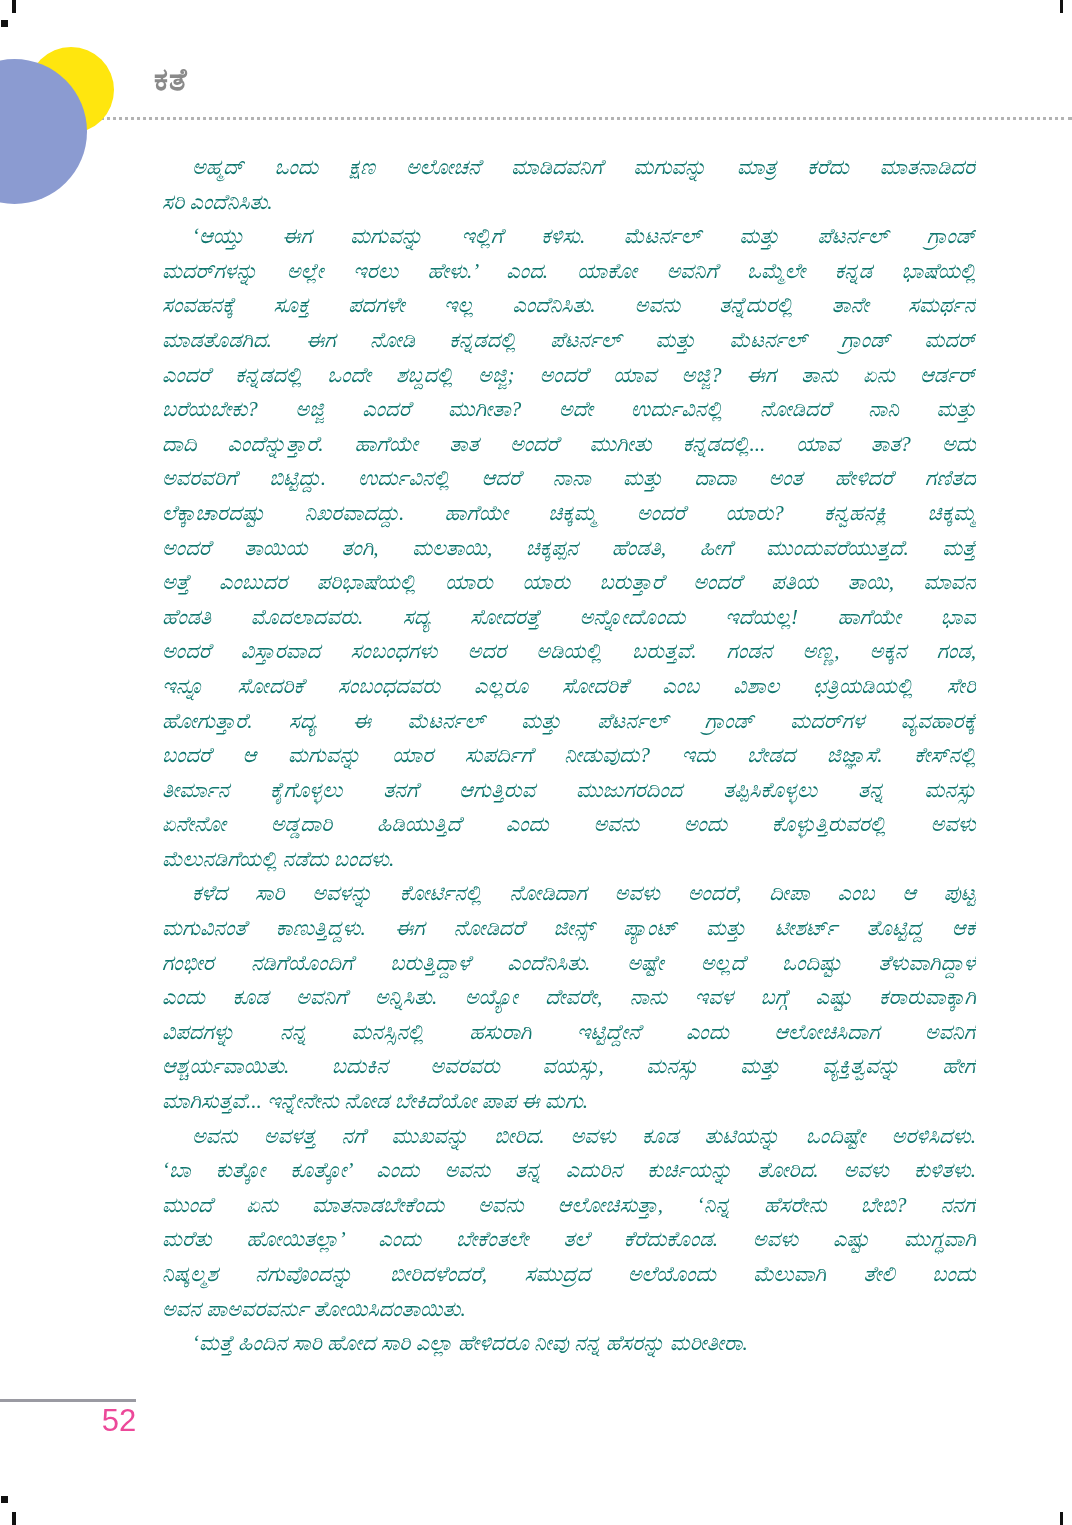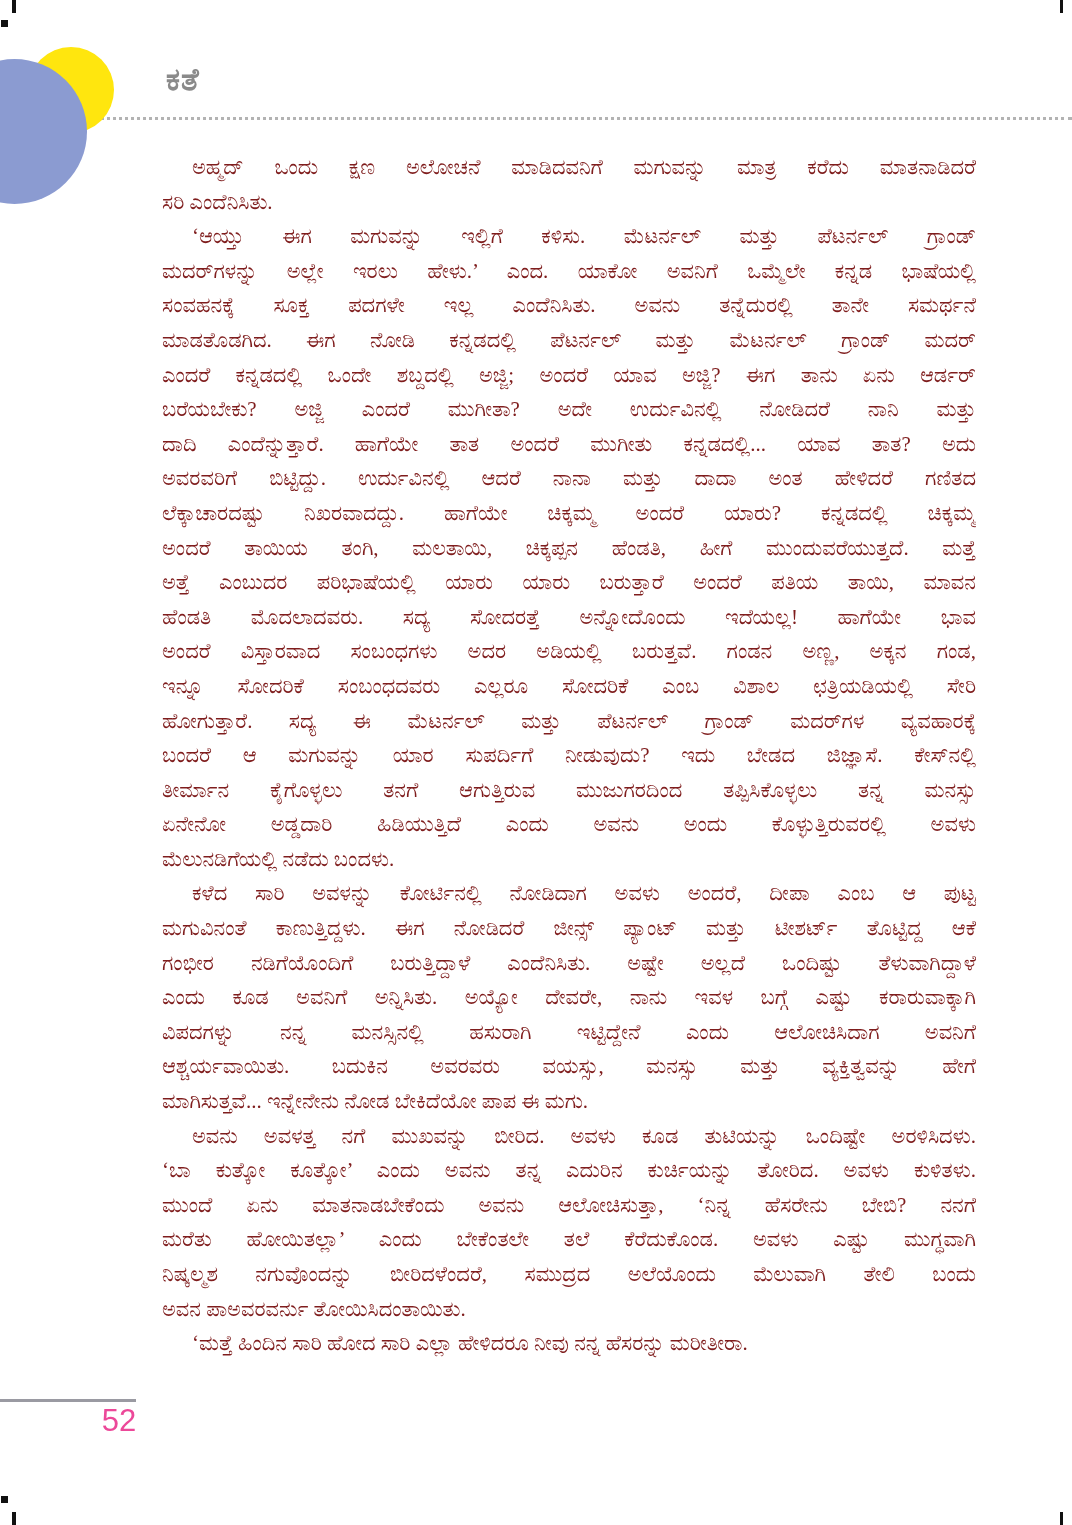--- a/index.html
+++ b/index.html
@@ -68,34 +68,34 @@
   <div class="mark tick-tl"></div>
   <div class="mark tick-tr"></div>
   <div class="mark sq-l"></div>
   <div class="mark sq-bl"></div>
   <div class="mark tick-bl"></div>
   <div class="mark tick-br"></div>
 
   <div class="dotted-rule"></div>
   <div class="circle yellow" style="background: rgb(255, 230, 14);"></div>
   <div class="circle blue" style="background: rgb(139, 155, 209);"></div>
-  <div class="header-title" style="color: rgb(138, 138, 138); margin-left: 12px;">ಕತೆ</div>
+  <div class="header-title" style="color: rgb(138, 138, 138);">ಕತೆ</div>
 
-  <div class="body-text" style="color: #7f1d1d;">
+  <div class="body-text" style="color: #0f766e; font-style: italic;">
       <div class="line indent">ಅಹ್ಮದ್ ಒಂದು ಕ್ಷಣ ಅಲೋಚನೆ ಮಾಡಿದವನಿಗೆ ಮಗುವನ್ನು ಮಾತ್ರ ಕರೆದು ಮಾತನಾಡಿದರೆ</div>
       <div class="line end">ಸರಿ ಎಂದೆನಿಸಿತು.</div>
       <div class="line indent">‘ಆಯ್ತು ಈಗ ಮಗುವನ್ನು ಇಲ್ಲಿಗೆ ಕಳಿಸು. ಮೆಟರ್ನಲ್ ಮತ್ತು ಪೆಟರ್ನಲ್ ಗ್ರಾಂಡ್</div>
       <div class="line">ಮದರ್‌ಗಳನ್ನು ಅಲ್ಲೇ ಇರಲು ಹೇಳು.’ ಎಂದ. ಯಾಕೋ ಅವನಿಗೆ ಒಮ್ಮೆಲೇ ಕನ್ನಡ ಭಾಷೆಯಲ್ಲಿ</div>
       <div class="line">ಸಂವಹನಕ್ಕೆ ಸೂಕ್ತ ಪದಗಳೇ ಇಲ್ಲ ಎಂದೆನಿಸಿತು. ಅವನು ತನ್ನೆದುರಲ್ಲಿ ತಾನೇ ಸಮರ್ಥನೆ</div>
       <div class="line">ಮಾಡತೊಡಗಿದ. ಈಗ ನೋಡಿ ಕನ್ನಡದಲ್ಲಿ ಪೆಟರ್ನಲ್ ಮತ್ತು ಮೆಟರ್ನಲ್ ಗ್ರಾಂಡ್ ಮದರ್</div>
       <div class="line">ಎಂದರೆ ಕನ್ನಡದಲ್ಲಿ ಒಂದೇ ಶಬ್ದದಲ್ಲಿ ಅಜ್ಜಿ; ಅಂದರೆ ಯಾವ ಅಜ್ಜಿ? ಈಗ ತಾನು ಏನು ಆರ್ಡರ್</div>
       <div class="line">ಬರೆಯಬೇಕು? ಅಜ್ಜಿ ಎಂದರೆ ಮುಗೀತಾ? ಅದೇ ಉರ್ದುವಿನಲ್ಲಿ ನೋಡಿದರೆ ನಾನಿ ಮತ್ತು</div>
       <div class="line">ದಾದಿ ಎಂದೆನ್ನುತ್ತಾರೆ. ಹಾಗೆಯೇ ತಾತ ಅಂದರೆ ಮುಗೀತು ಕನ್ನಡದಲ್ಲಿ... ಯಾವ ತಾತ? ಅದು</div>
       <div class="line">ಅವರವರಿಗೆ ಬಿಟ್ಟಿದ್ದು. ಉರ್ದುವಿನಲ್ಲಿ ಆದರೆ ನಾನಾ ಮತ್ತು ದಾದಾ ಅಂತ ಹೇಳಿದರೆ ಗಣಿತದ</div>
-      <div class="line">ಲೆಕ್ಕಾಚಾರದಷ್ಟು ನಿಖರವಾದದ್ದು. ಹಾಗೆಯೇ ಚಿಕ್ಕಮ್ಮ ಅಂದರೆ ಯಾರು? ಕನ್ನಡದಲ್ಲಿ ಚಿಕ್ಕಮ್ಮ</div>
+      <div class="line">ಲೆಕ್ಕಾಚಾರದಷ್ಟು ನಿಖರವಾದದ್ದು. ಹಾಗೆಯೇ ಚಿಕ್ಕಮ್ಮ ಅಂದರೆ ಯಾರು? ಕನ್ವಹನಕ್ಲಿ ಚಿಕ್ಕಮ್ಮ</div>
       <div class="line">ಅಂದರೆ ತಾಯಿಯ ತಂಗಿ, ಮಲತಾಯಿ, ಚಿಕ್ಕಪ್ಪನ ಹೆಂಡತಿ, ಹೀಗೆ ಮುಂದುವರೆಯುತ್ತದೆ. ಮತ್ತೆ</div>
       <div class="line">ಅತ್ತೆ ಎಂಬುದರ ಪರಿಭಾಷೆಯಲ್ಲಿ ಯಾರು ಯಾರು ಬರುತ್ತಾರೆ ಅಂದರೆ ಪತಿಯ ತಾಯಿ, ಮಾವನ</div>
       <div class="line">ಹೆಂಡತಿ ಮೊದಲಾದವರು. ಸದ್ಯ ಸೋದರತ್ತೆ ಅನ್ನೋದೊಂದು ಇದೆಯಲ್ಲ! ಹಾಗೆಯೇ ಭಾವ</div>
       <div class="line">ಅಂದರೆ ವಿಸ್ತಾರವಾದ ಸಂಬಂಧಗಳು ಅದರ ಅಡಿಯಲ್ಲಿ ಬರುತ್ತವೆ. ಗಂಡನ ಅಣ್ಣ, ಅಕ್ಕನ ಗಂಡ,</div>
       <div class="line">ಇನ್ನೂ ಸೋದರಿಕೆ ಸಂಬಂಧದವರು ಎಲ್ಲರೂ ಸೋದರಿಕೆ ಎಂಬ ವಿಶಾಲ ಛತ್ರಿಯಡಿಯಲ್ಲಿ ಸೇರಿ</div>
       <div class="line">ಹೋಗುತ್ತಾರೆ. ಸದ್ಯ ಈ ಮೆಟರ್ನಲ್ ಮತ್ತು ಪೆಟರ್ನಲ್ ಗ್ರಾಂಡ್ ಮದರ್‌ಗಳ ವ್ಯವಹಾರಕ್ಕೆ</div>
       <div class="line">ಬಂದರೆ ಆ ಮಗುವನ್ನು ಯಾರ ಸುಪರ್ದಿಗೆ ನೀಡುವುದು? ಇದು ಬೇಡದ ಜಿಜ್ಞಾಸೆ. ಕೇಸ್‌ನಲ್ಲಿ</div>
       <div class="line">ತೀರ್ಮಾನ ಕೈಗೊಳ್ಳಲು ತನಗೆ ಆಗುತ್ತಿರುವ ಮುಜುಗರದಿಂದ ತಪ್ಪಿಸಿಕೊಳ್ಳಲು ತನ್ನ ಮನಸ್ಸು</div>
       <div class="line">ಏನೇನೋ ಅಡ್ಡದಾರಿ ಹಿಡಿಯುತ್ತಿದೆ ಎಂದು ಅವನು ಅಂದು ಕೊಳ್ಳುತ್ತಿರುವರಲ್ಲಿ ಅವಳು</div>
       <div class="line end">ಮೆಲುನಡಿಗೆಯಲ್ಲಿ ನಡೆದು ಬಂದಳು.</div>

